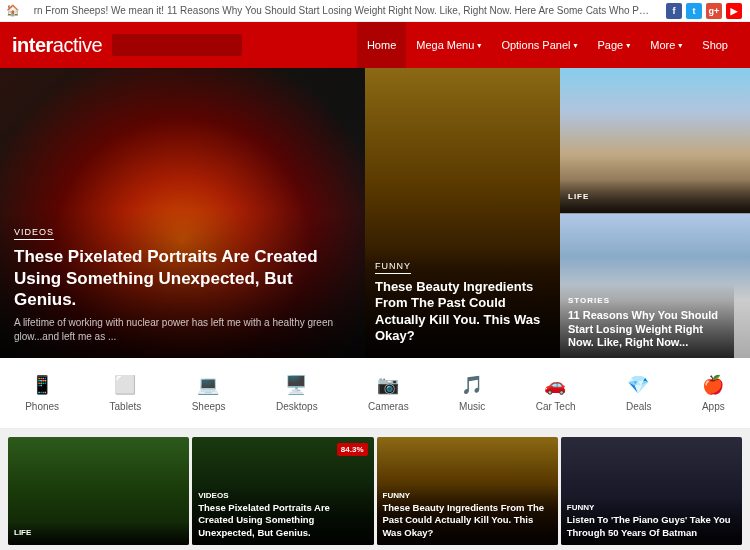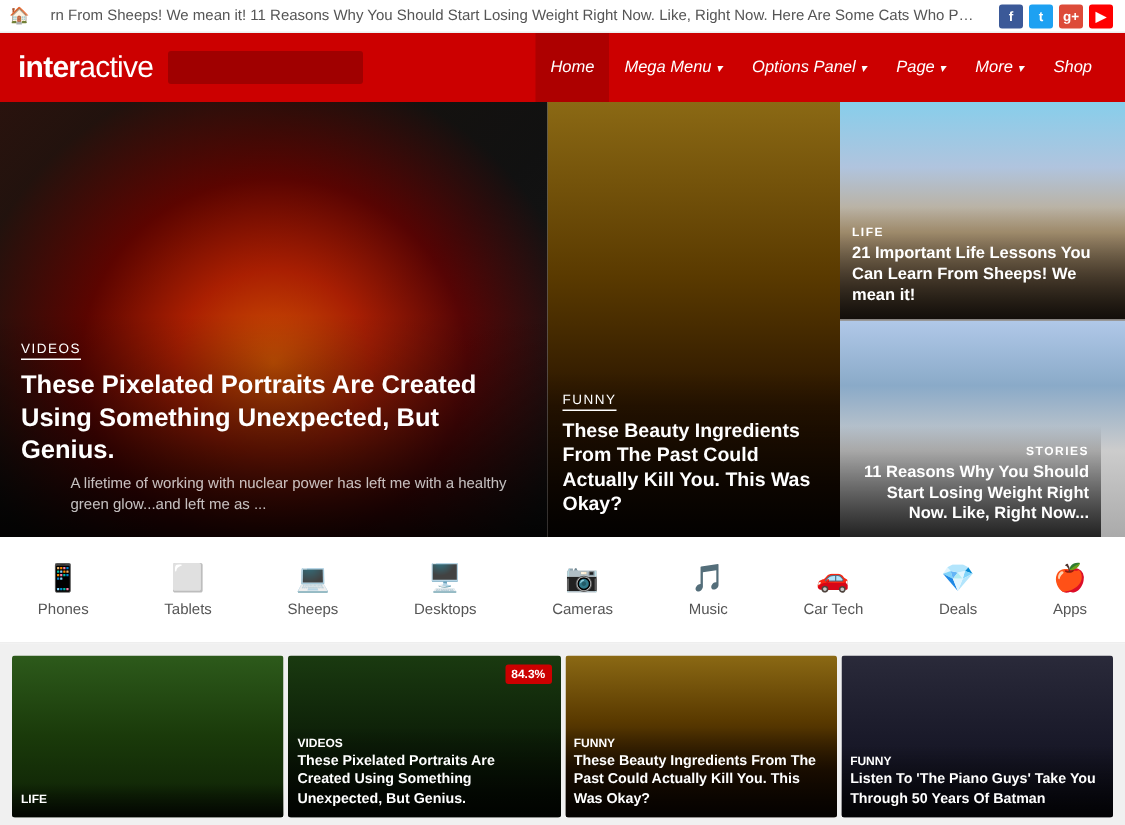--- a/index.html
+++ b/index.html
@@ -13,49 +13,49 @@
     .ticker-icon.fb { background: #3b5998; }
     .ticker-icon.tw { background: #1da1f2; }
     .ticker-icon.yt { background: #ff0000; }
 
     
     header { background: #cc0000; display: flex; align-items: center; height: 46px; padding: 0 12px; }
     .logo { color: #fff; font-size: 20px; font-weight: bold; letter-spacing: -0.5px; margin-right: 10px; }
     .logo span { font-weight: 300; }
     .search-box { background: #a00000; border: none; border-radius: 2px; height: 22px; width: 130px; padding: 0 8px; color: #fff; font-size: 10px; }
     .search-box::placeholder { color: rgba(255,255,255,0.5); }
-    nav { margin-left: auto; display: flex; align-items: center; gap: 0; font-style: italic; }
+    nav { margin-left: auto; display: flex; align-items: center; gap: 0; }
     .nav-item { color: #fff; font-size: 11px; padding: 0 10px; height: 46px; display: flex; align-items: center; cursor: pointer; white-space: nowrap; }
     .nav-item.active { background: rgba(0,0,0,0.15); }
     .nav-item .arrow { font-size: 8px; margin-left: 3px; }
 
     
     .hero { display: flex; height: 290px; }
     .hero-left { flex: 0 0 365px; position: relative; background: #222; overflow: hidden; }
     .hero-left-img { width: 100%; height: 100%; background: linear-gradient(135deg, #8B1A00 0%, #2d1500 30%, #111 60%, #333 100%); position: relative; }
     .fire-effect { position: absolute; top: 0; left: 0; right: 0; bottom: 0; background: radial-gradient(ellipse at 50% 60%, #ff6600 0%, #cc2200 25%, #660000 50%, #111 80%); opacity: 0.8; }
     .hero-left-overlay { position: absolute; bottom: 0; left: 0; right: 0; background: linear-gradient(transparent, rgba(0,0,0,0.85)); padding: 14px; }
     .hero-tag { color: #fff; font-size: 9px; text-transform: uppercase; letter-spacing: 1px; border-bottom: 1px solid #fff; display: inline-block; padding-bottom: 2px; margin-bottom: 6px; }
     .hero-title { color: #fff; font-size: 17px; font-weight: bold; line-height: 1.25; margin-bottom: 6px; }
-    .hero-excerpt { color: rgba(255,255,255,0.75); font-size: 10px; line-height: 1.4; margin-left: 33px; }
+    .hero-excerpt { color: rgba(255,255,255,0.75); font-size: 10px; line-height: 1.4; }
 
     .hero-middle { flex: 0 0 195px; position: relative; background: #444; overflow: hidden; }
     .hero-middle-img { width: 100%; height: 100%; background: linear-gradient(180deg, #8B6914 0%, #5a3a00 40%, #2a1500 70%, #1a0a00 100%); }
     .hero-middle-overlay { position: absolute; bottom: 0; left: 0; right: 0; background: linear-gradient(transparent, rgba(0,0,0,0.9)); padding: 10px; }
     .hero-middle-tag { color: #fff; font-size: 9px; text-transform: uppercase; letter-spacing: 1px; border-bottom: 1px solid #fff; display: inline-block; padding-bottom: 2px; margin-bottom: 5px; }
     .hero-middle-title { color: #fff; font-size: 13px; font-weight: bold; line-height: 1.25; margin-bottom: 4px; }
     .hero-middle-excerpt { color: rgba(255,255,255,0.7); font-size: 9px; line-height: 1.4; }
 
     .hero-right { flex: 0 0 190px; display: flex; flex-direction: column; }
     .hero-right-top { flex: 1; position: relative; overflow: hidden; background: #555; }
     .hero-right-top-img { width: 100%; height: 100%; background: linear-gradient(180deg, #87CEEB 0%, #b0c4de 30%, #c0a882 60%, #8B7355 80%, #5a4530 100%); }
     .hero-right-top-overlay { position: absolute; bottom: 0; left: 0; right: 0; background: linear-gradient(transparent, rgba(0,0,0,0.8)); padding: 8px; }
     .hero-right-bottom { flex: 1; position: relative; overflow: hidden; background: #666; }
     .hero-right-bottom-img { width: 100%; height: 100%; background: linear-gradient(180deg, #b0c8e8 0%, #8aaac8 30%, #ccc 60%, #aaa 100%); }
-    .hero-right-bottom-overlay { position: absolute; bottom: 0; left: 0; right: 16px; background: linear-gradient(transparent, rgba(0,0,0,0.8)); padding: 8px; text-align: right; }
+    .hero-right-bottom-overlay { position: absolute; bottom: 0; left: 0; right: 16px; background: linear-gradient(transparent, rgba(0,0,0,0.8)); padding: 8px; }
     .side-tag { color: #fff; font-size: 8px; text-transform: uppercase; letter-spacing: 1px; display: inline-block; margin-bottom: 4px; font-weight: bold; }
     .side-title { color: #fff; font-size: 11px; font-weight: bold; line-height: 1.25; }
     .divider-h { height: 1px; background: #999; }
 
     
     .categories { background: #fff; padding: 12px 0; border-bottom: 1px solid #eee; display: flex; justify-content: space-around; align-items: center; }
     .cat-item { display: flex; flex-direction: column; align-items: center; gap: 5px; cursor: pointer; padding: 4px 8px; }
     .cat-icon { font-size: 18px; color: #555; }
     .cat-label { font-size: 10px; color: #555; }
 
@@ -120,21 +120,20 @@
       <div class="hero-middle-tag">FUNNY</div>
       <div class="hero-middle-title">These Beauty Ingredients From The Past Could Actually Kill You. This Was Okay?</div>
     </div>
   </div>
 
   <div class="hero-right">
     <div class="hero-right-top">
       <div class="hero-right-top-img"></div>
       <div class="hero-right-top-overlay">
         <div class="side-tag">LIFE</div>
-        <div class="side-title">21 Important Life Lessons You Can Learn From Sheeps! We mean it!</div>
       </div>
     </div>
     <div class="divider-h"></div>
     <div class="hero-right-bottom">
       <div class="hero-right-bottom-img"></div>
       <div class="hero-right-bottom-overlay">
         <div class="side-tag">STORIES</div>
         <div class="side-title">11 Reasons Why You Should Start Losing Weight Right Now. Like, Right Now...</div>
       </div>
     </div>

